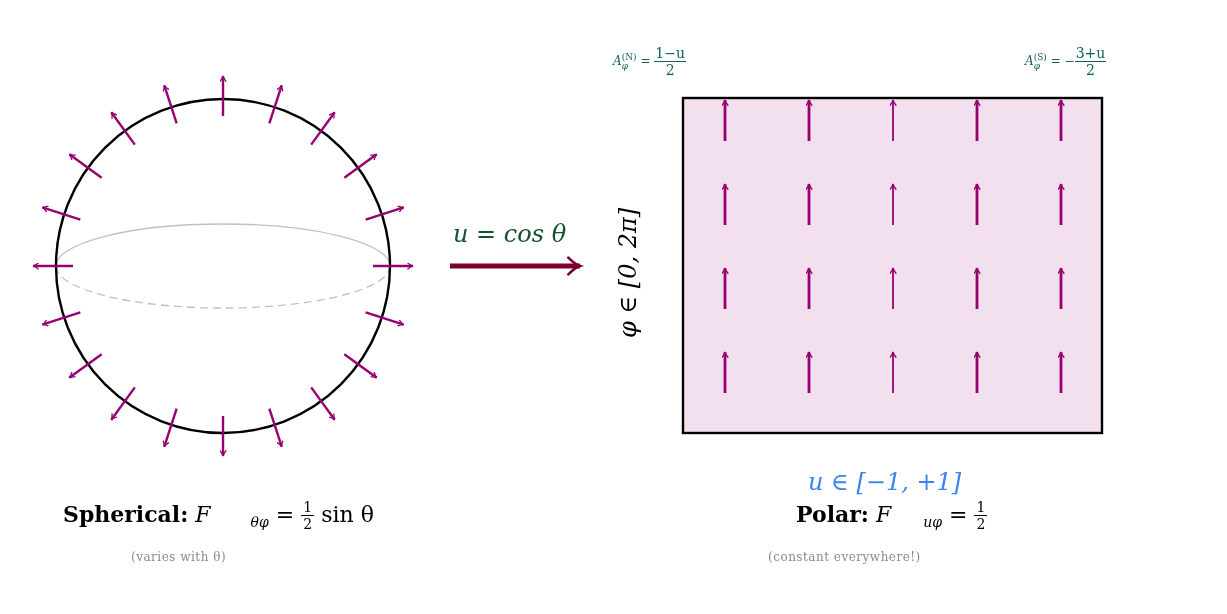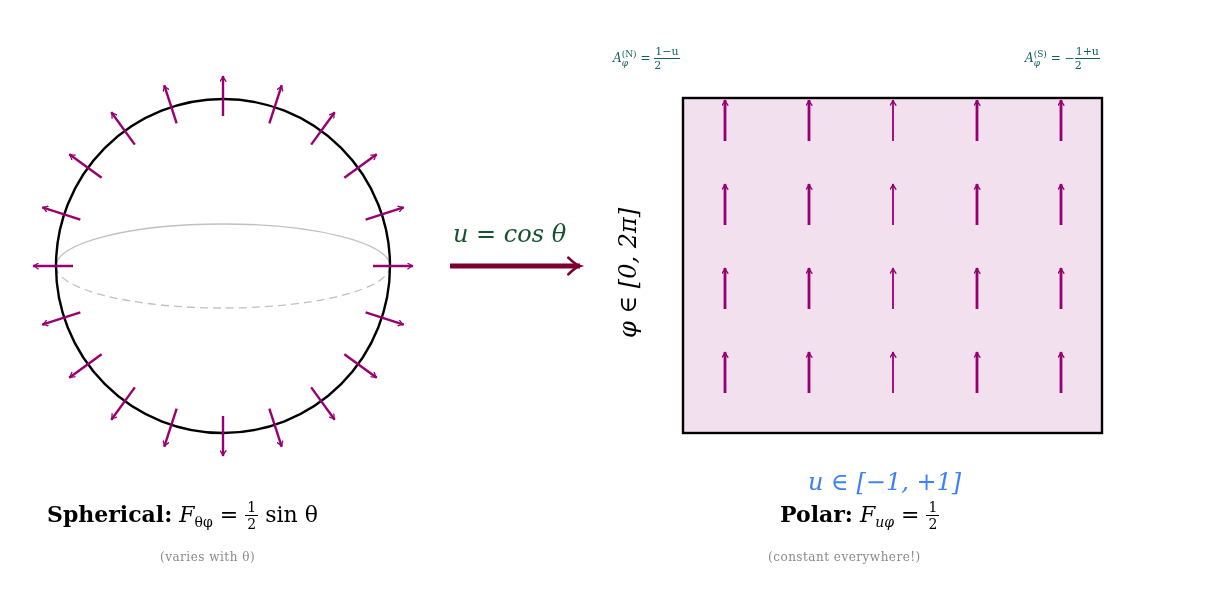--- a/index.html
+++ b/index.html
@@ -1,24 +1,24 @@
 <!DOCTYPE html>
 <html><head>
   <meta charset="utf-8">
   <style>
     html, body { margin:0; padding:0; background:#ffffff; }
     body { width:1227px; height:614px; position:relative; overflow:hidden; font-family:"DejaVu Serif", serif; }
     #diagram { position:absolute; left:0; top:0; }
     .math { font-family:"DejaVu Serif", serif; }
     .label { position:absolute; white-space:nowrap; }
     .caption-main { font-size:22px; color:#000; }
-    .caption-main b { font-weight:bold; }
+    .caption-main b { font-weight:bold;margin-left:16px; }
     .caption-sub { font-size:12px; color:#8a8a8a; letter-spacing:0.5px; }
     .gauge { font-size:12px; color:#0f5f5f; font-style:italic; }
-    .frac { display:inline-flex; flex-direction:column; vertical-align:middle; font-size:11px; font-style:normal; line-height:1; }
+    .frac { display:inline-flex; flex-direction:column; align-items:center; vertical-align:middle; font-size:14px; font-style:normal; line-height:1; }
     .frac .num { border-bottom:1px solid currentColor; padding:0 1px 1px; }
     .frac .den { padding-top:1px; }
     .big-frac { display:inline-flex; flex-direction:column; align-items:center; vertical-align:middle; font-size:14px; line-height:1; }
     .big-frac .num { border-bottom:1px solid #000; padding:0 2px 1px; }
     .big-frac .den { padding-top:1px; }
     .transform-label { font-size:24px; color:#14532d; font-style:italic; }
     .axis-label { font-size:24px; color:#3b82f6; font-style:italic; }
     .phi-label { font-size:24px; color:#000; font-style:italic; transform:rotate(-90deg); transform-origin:left top; }
   </style>
 </head>
@@ -109,39 +109,39 @@
     </span>
 </div>
 
 <div class="label gauge" style="left:1025px; top:46px;">
   <span>A</span><span style="display:inline-flex;flex-direction:column;vertical-align:middle;font-size:9px;line-height:1;font-style:normal;">
       <span>(S)</span>
       <span style="font-style:italic;">φ</span>
     </span>
   <span style="font-style:normal;">=</span>
   <span style="font-style:normal;">−</span><span class="frac">
-      <span class="num">1+u</span>
+      <span class="num">3+u</span>
       <span class="den">2</span>
     </span>
 </div>
 
 <div class="label caption-main" style="left:47px; top:500px;">
   <b>Spherical:</b>
-  <span style="font-style:italic;">F</span><sub style="font-size:14px;">θφ</sub>
+  <span style="font-style:italic;">F</span><sub style="font-style:italic;font-size:14px;margin-left:40px;">θφ</sub>
   <span> = </span>
   <span class="big-frac">
       <span class="num">1</span>
       <span class="den">2</span>
     </span>
   <span>sin θ</span>
 </div>
-<div class="label caption-sub" style="left:160px; top:550px;">(varies with θ)</div>
+<div class="label caption-sub" style="left:131px; top:550px;">(varies with θ)</div>
 
 <div class="label caption-main" style="left:780px; top:500px;">
   <b>Polar:</b>
-  <span style="font-style:italic;">F</span><sub style="font-style:italic;font-size:14px;">uφ</sub>
+  <span style="font-style:italic;">F</span><sub style="font-style:italic;font-size:14px;margin-left:32px;">uφ</sub>
   <span> = </span>
   <span class="big-frac">
       <span class="num">1</span>
       <span class="den">2</span>
     </span>
 </div>
 <div class="label caption-sub" style="left:768px; top:550px;">(constant everywhere!)</div>
 
 </body></html>

